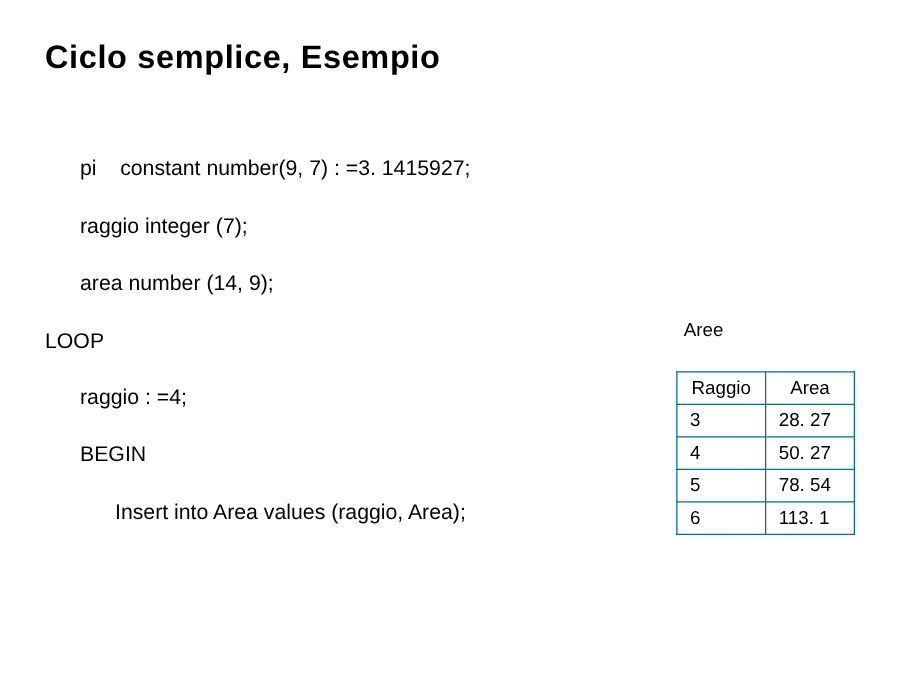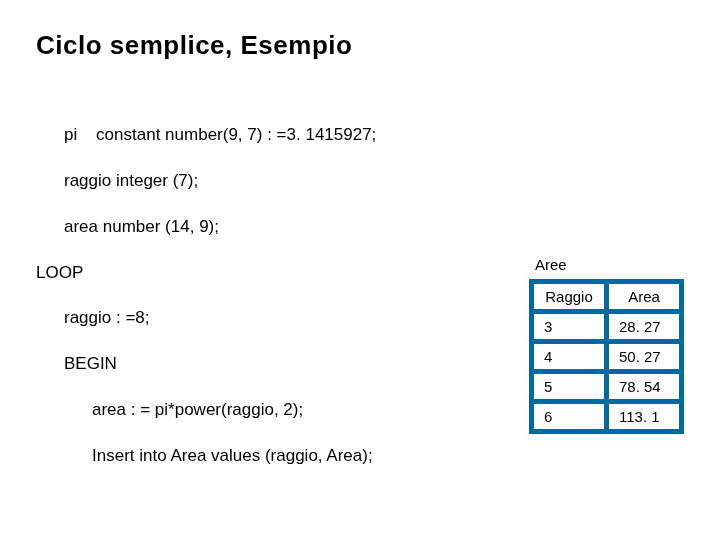--- a/index.html
+++ b/index.html
@@ -37,50 +37,49 @@
   }
   .indent1 { padding-left: 28px; }
   .indent2 { padding-left: 56px; }
   .table-wrap {
     margin-top: 155px;
     font-family: Arial, Helvetica, sans-serif;
     font-size: 15px;
   }
   .table-caption {
     font-weight: normal;
-    margin-bottom: 6px;
+    margin-bottom: 24px;
     padding-left: 6px;
   }
   table {
     border-collapse: collapse;
   }
   th, td {
-    border: 5px solid #0369a1;
+    border: 1px solid #0369a1;
     padding: 4px 10px;
     min-width: 50px;
   }
   th {
     font-weight: normal;
   }
 </style>
 </head>
 <body>
 
 <div class="slide">
   <div class="title">Ciclo semplice, Esempio</div>
 
   <div class="body">
     <div class="code">
 <div class="indent1">pi    constant number(9, 7) : =3. 1415927;</div>
 <div class="indent1">raggio integer (7);</div>
 <div class="indent1">area number (14, 9);</div>
 <div>LOOP</div>
-<div class="indent1">raggio : =8;</div>
+<div class="indent1">raggio : =4;</div>
 <div class="indent1">BEGIN</div>
-<div class="indent2">area : = pi*power(raggio, 2);</div>
 <div class="indent2">Insert into Area values (raggio, Area);</div>
 
 
 
 
     </div>
 
     <div class="table-wrap">
       <div class="table-caption">Aree</div>
       <table>

